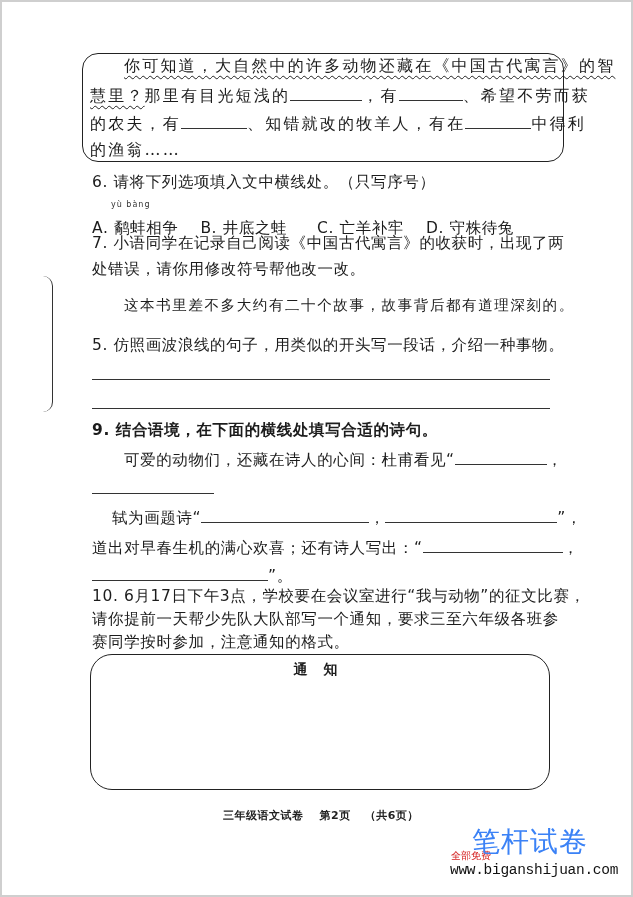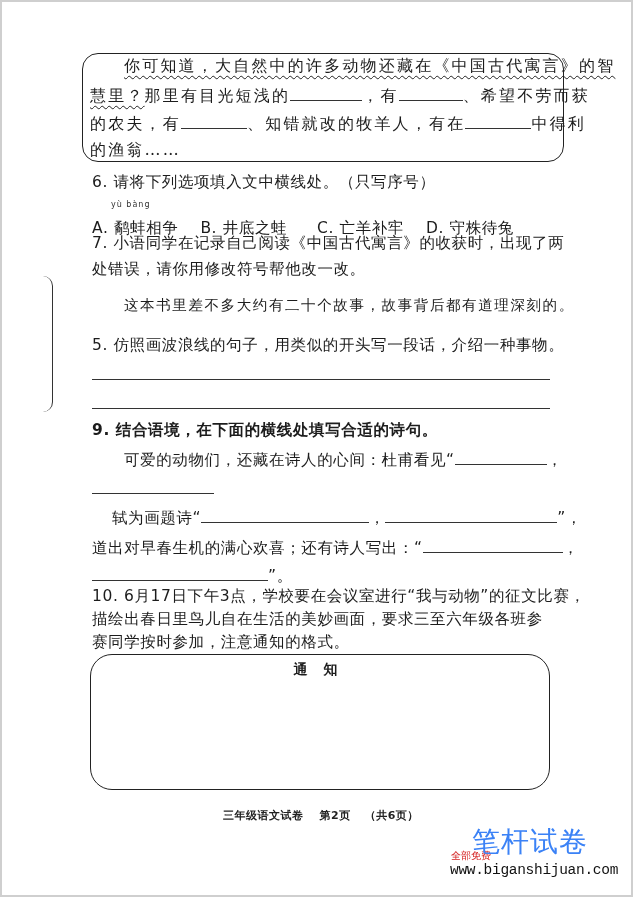--- a/index.html
+++ b/index.html
@@ -84,21 +84,21 @@
   <span>轼为画题诗“</span><span class="blank" style="width:168px"></span><span>，</span><span class="blank" style="width:172px"></span><span>”，</span>
 </div>
 <div class="abs song" style="left:92px; top:538px;">
   <span>道出对早春生机的满心欢喜；还有诗人写出：“</span><span class="blank" style="width:140px"></span><span>，</span>
 </div>
 <div class="abs song" style="left:92px; top:566px;">
   <span class="blank" style="width:176px"></span><span>”。</span>
 </div>
 
 <div class="abs song" style="left:92px; top:586px;">10. 6月17日下午3点，学校要在会议室进行“我与动物”的征文比赛，</div>
-<div class="abs song" style="left:92px; top:609px;">描绘出春日里鸟儿自在生活的美妙画面，要求三至六年级各班参</div>
+<div class="abs song" style="left:92px; top:609px;">请你提前一天帮少先队大队部写一个通知，要求三至六年级各班参</div>
 <div class="abs song" style="left:92px; top:632px;">赛同学按时参加，注意通知的格式。</div>
 
 <div class="notice-box">
   <div class="notice-title">通知</div>
 </div>
 
 <div class="abs footer" style="left:223px; top:808px;">
   <span>三年级语文试卷</span><span style="display:inline-block;width:16px"></span><span>第2页</span><span style="display:inline-block;width:14px"></span><span>（共6页）</span>
 </div>
 

